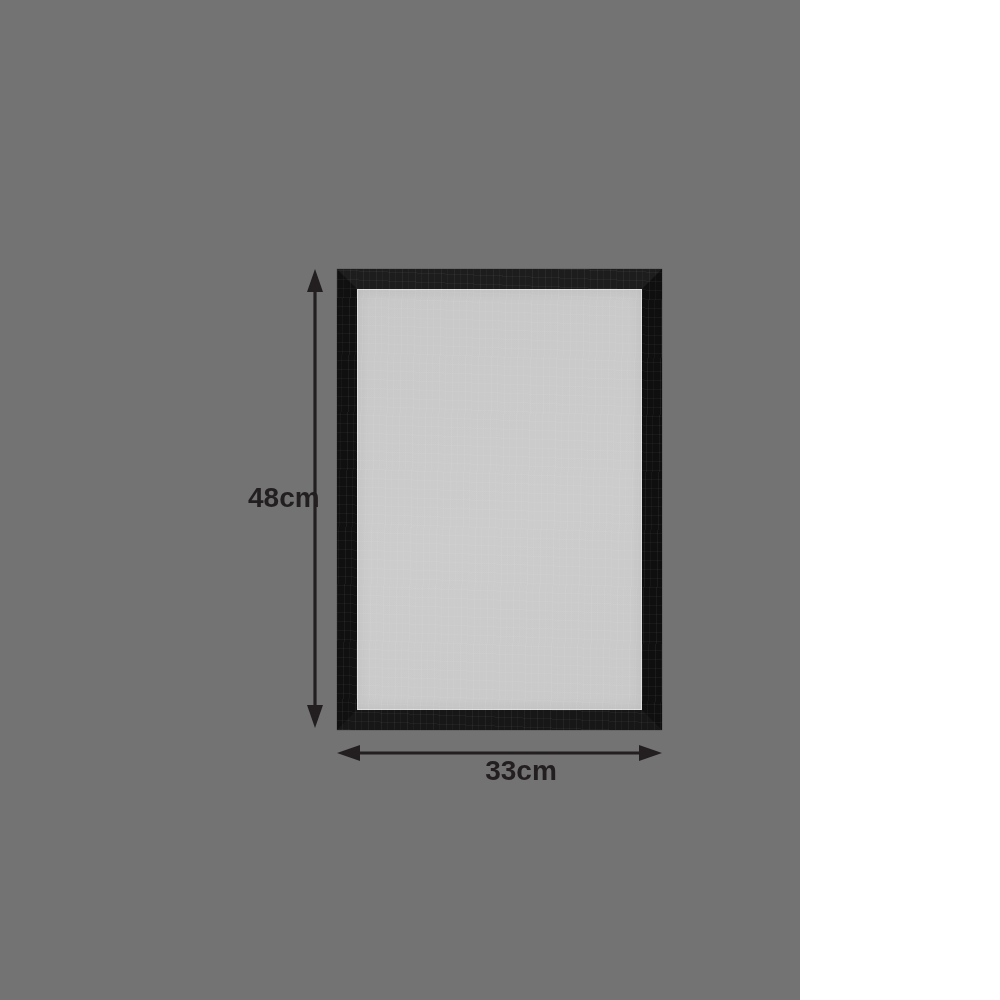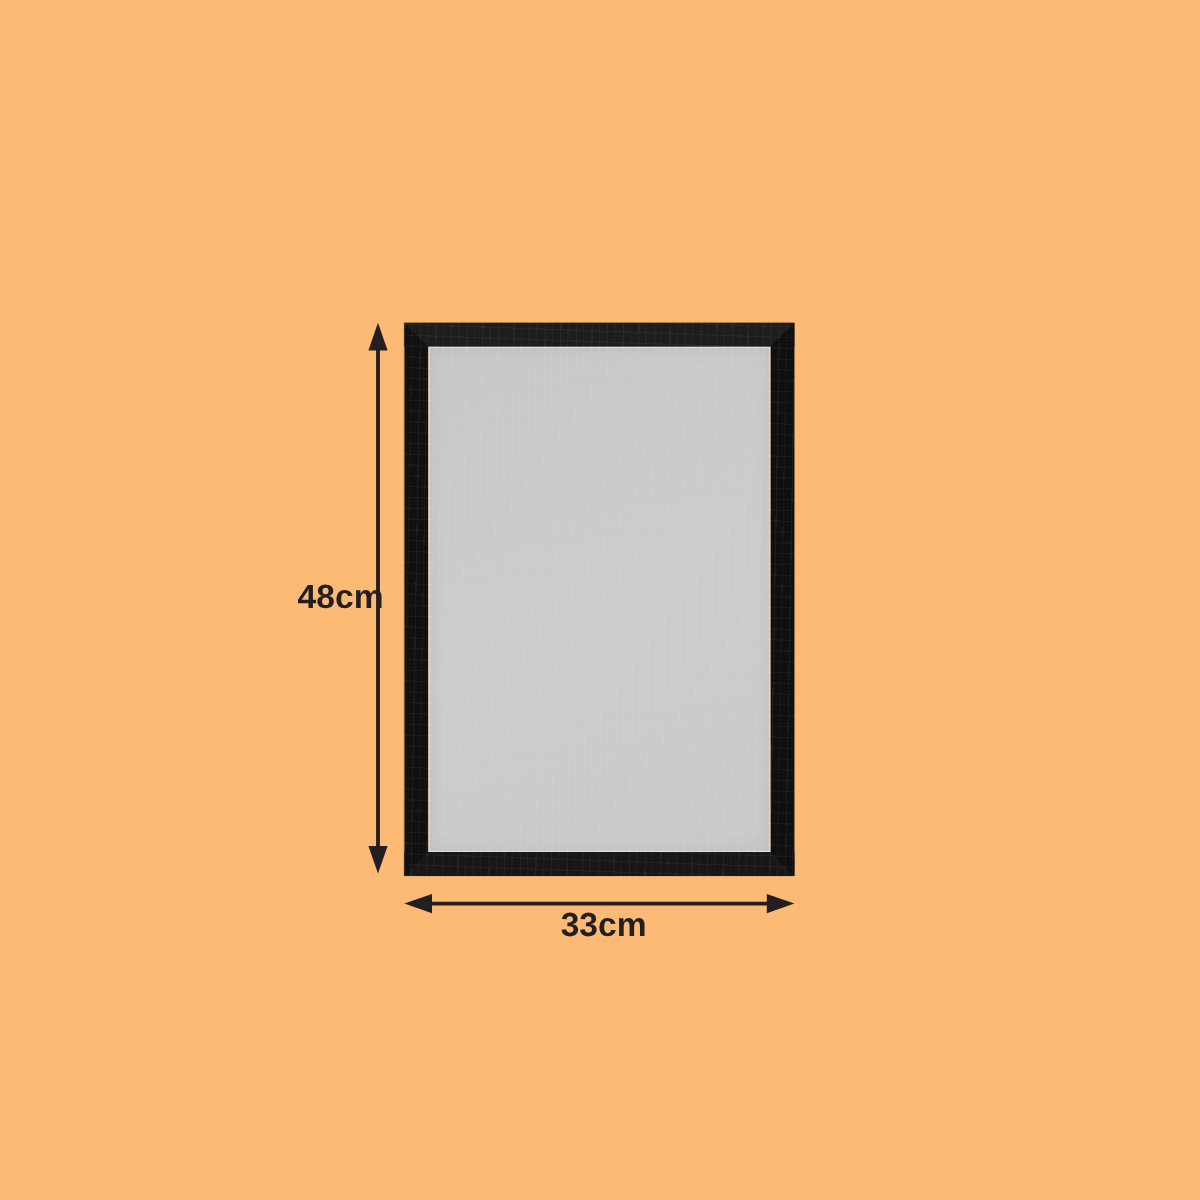--- a/index.html
+++ b/index.html
@@ -3,23 +3,23 @@
 <meta charset="utf-8">
 <style>
   html, body {
     margin: 0;
     padding: 0;
     background: #ffffff;
     font-family: "Liberation Sans", sans-serif;
   }
   .stage {
     position: relative;
-    width: 1000px;
+    width: 800px;
     height: 1000px;
-    background: #fdba74;
+    background: #737373;
     overflow: hidden;
   }
   
   .frame {
     position: absolute;
     left: 337px;
     top: 269px;
     width: 325px;
     height: 461px;
     box-sizing: border-box;
@@ -73,21 +73,21 @@
     letter-spacing: 0px;
     text-align: center;
     white-space: nowrap;
   }
   .dim-label.height {
     left: 248px;
     top: 483px;
     width: 66px;
   }
   .dim-label.width {
-    left: 453px;
+    left: 471px;
     top: 756px;
     width: 100px;
   }
 </style>
 </head>
 <body>
 
 <div class="stage">
 
   <div class="frame">

